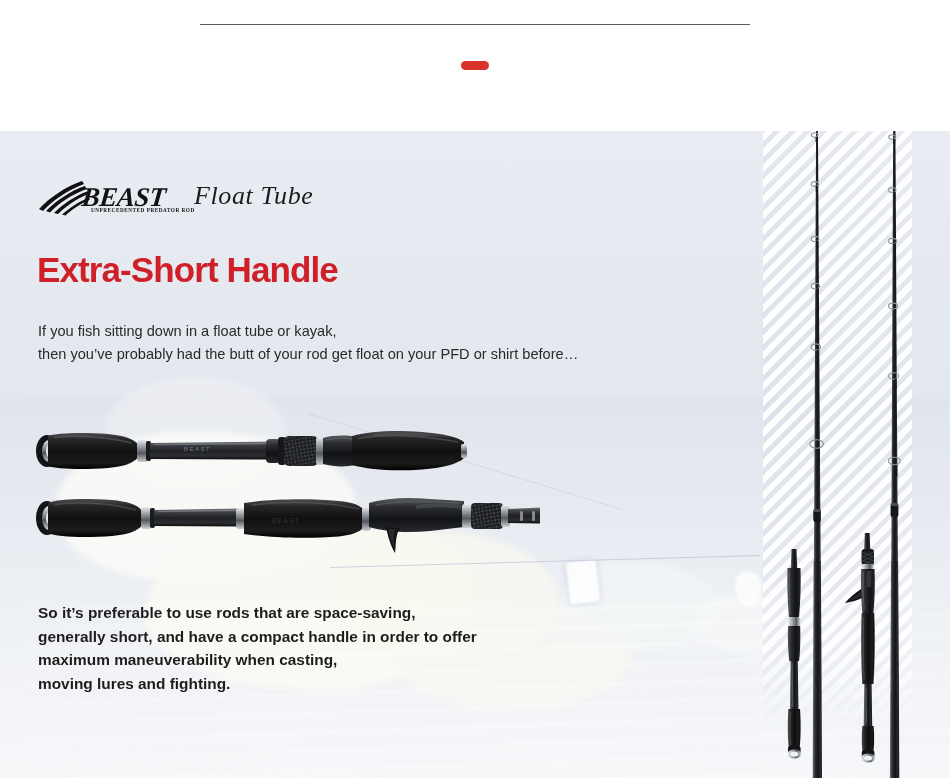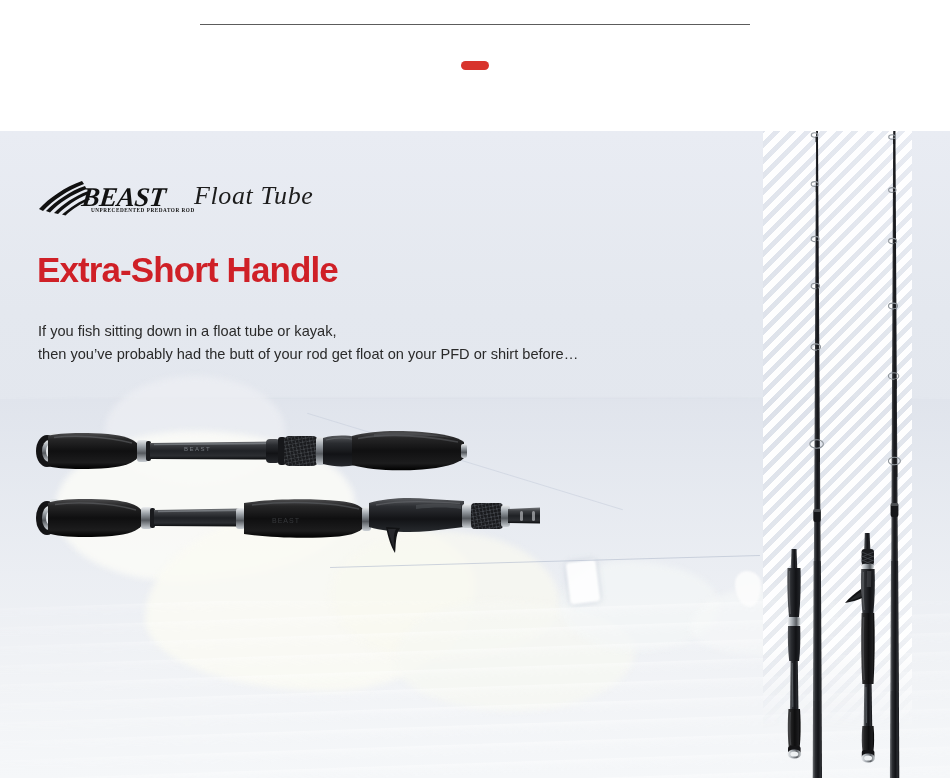--- a/index.html
+++ b/index.html
@@ -445,20 +445,26 @@
         <rect x="428" y="14" width="11" height="24" rx="3" fill="url(#metalB)"></rect>
         <rect x="437" y="13" width="32" height="26" rx="4" fill="url(#knurlB)"></rect>
         <rect x="467" y="15" width="9" height="22" rx="3" fill="url(#metalB)"></rect>
 
         <path d="M474 19 L506 17.5 L506 33.5 L474 33 Z" fill="url(#blankB)"></path>
         <rect x="486" y="21" width="3" height="10" rx="1.5" fill="#e9ecef" opacity=".5"></rect>
         <rect x="498" y="21" width="3" height="10" rx="1.5" fill="#e9ecef" opacity=".5"></rect>
       </svg>
     </div>
 
+    <div class="closing">
+      <div>So it’s preferable to use rods that are space-saving,</div>
+      <div>generally short, and have a compact handle in order to offer</div>
+      <div>maximum maneuverability when casting,</div>
+      <div>moving lures and fighting.</div>
+    </div>
 
     <div class="rods">
       <svg width="187" height="647" viewBox="0 0 187 647" xmlns="http://www.w3.org/2000/svg" aria-hidden="true">
         <defs>
           <linearGradient id="vblank" x1="0" y1="0" x2="1" y2="0">
             <stop offset="0%" stop-color="#6d7074"></stop>
             <stop offset="28%" stop-color="#2a2c30"></stop>
             <stop offset="58%" stop-color="#131418"></stop>
             <stop offset="85%" stop-color="#2b2d31"></stop>
             <stop offset="100%" stop-color="#0a0b0d"></stop>

